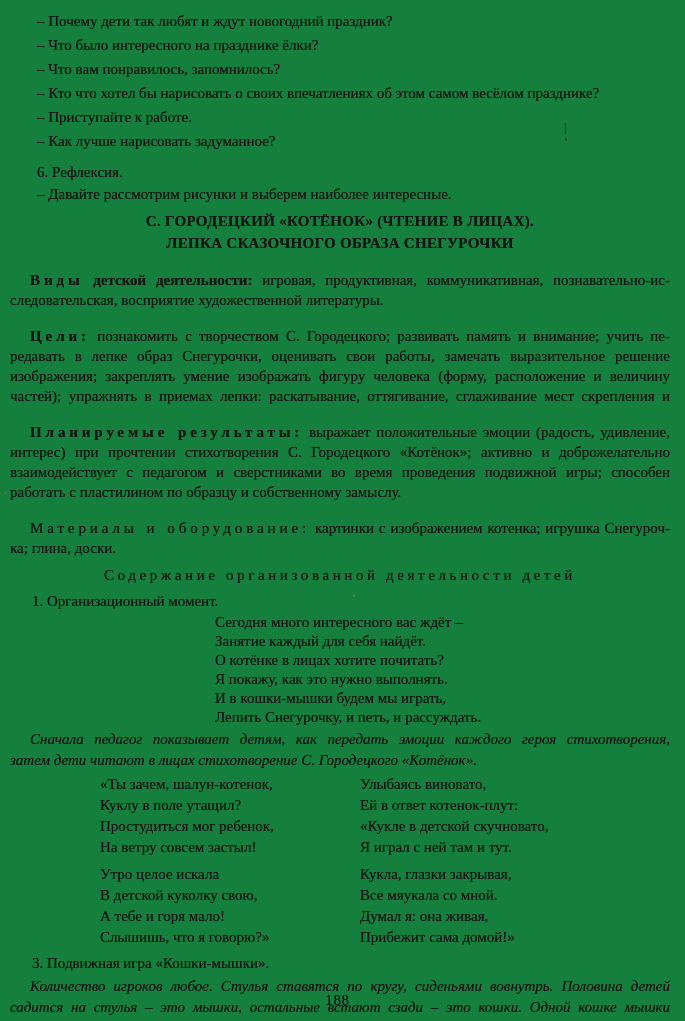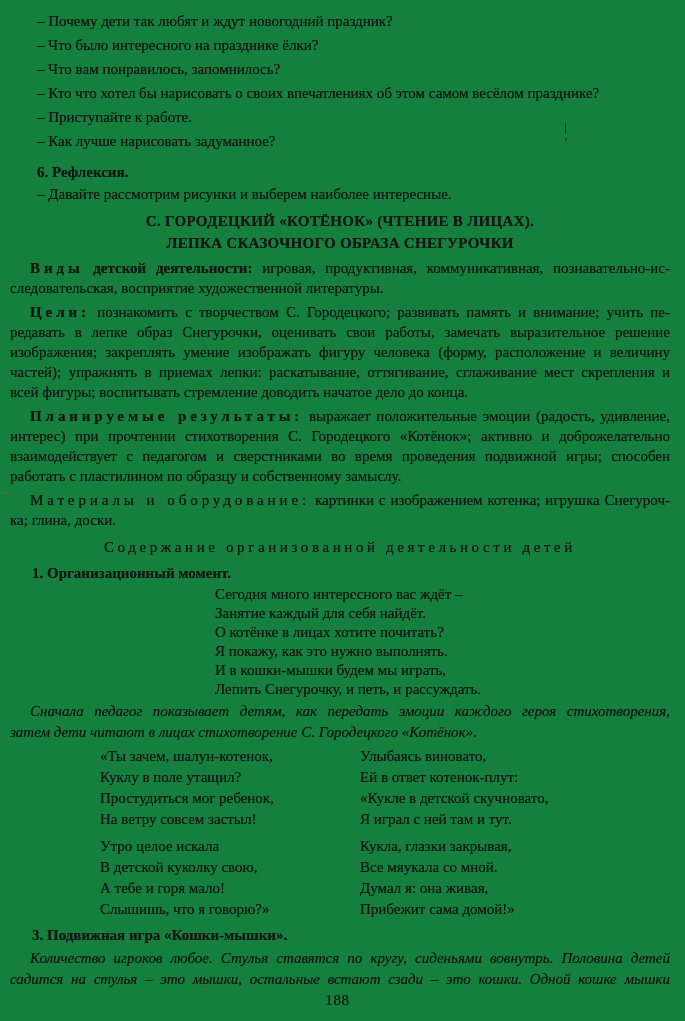--- a/index.html
+++ b/index.html
@@ -13,28 +13,28 @@
     overflow:hidden;
     font-family:"Liberation Serif","DejaVu Serif",serif;
     font-size:15px;
     color:#161616;
     text-shadow:0 0 .45px rgba(10,10,10,.75);
   }
   
   .qlist{margin-left:27px;}
   .qline{line-height:24px;white-space:nowrap;}
   
-  .hnum{font-weight:bold;line-height:24px;}
+  .hnum{font-weight:normal;line-height:24px;}
   .hnum.h6{margin-top:7px;margin-left:27px;}
   .hnum.body-ind{text-indent:22px;line-height:22px;}
   .refl{margin-left:27px;line-height:20px;}
   
   .title{margin-top:6px;text-align:center;font-weight:bold;line-height:22px;letter-spacing:.02em;}
   
-  .para{margin-top:4px;}
+  .para{margin-top:16px;}
   .jline{
     text-align:justify;
     -moz-text-align-last:justify;
     text-align-last:justify;
     line-height:20px;
   }
   .jline.first{text-indent:20px;}
   .cont .jline.last{text-align-last:left;}
   .all-just .jline.last{text-align-last:justify;}
   .lead{font-weight:bold;}
@@ -102,21 +102,20 @@
         <div class="jline last">следовательская, восприятие художественной литературы.</div>
       </div>
   </div>
 
   <div class="para">
     <div class="jline first"><span class="lead sp">Цели:</span><span> познакомить с творчеством С. Городецкого; развивать память и внимание; учить пе-</span></div>
     <div class="cont">
         <div class="jline">редавать в лепке образ Снегурочки, оценивать свои работы, замечать выразительное решение</div>
         <div class="jline">изображения; закреплять умение изображать фигуру человека (форму, расположение и величину</div>
         <div class="jline">частей); упражнять в приемах лепки: раскатывание, оттягивание, сглаживание мест скрепления и</div>
-        <div class="jline last">всей фигуры; воспитывать стремление доводить начатое дело до конца.</div>
       </div>
   </div>
 
   <div class="para">
     <div class="jline first"><span class="lead sp">Планируемые результаты:</span><span> выражает положительные эмоции (радость, удивление,</span></div>
     <div class="cont">
         <div class="jline">интерес) при прочтении стихотворения С. Городецкого «Котёнок»; активно и доброжелательно</div>
         <div class="jline">взаимодействует с педагогом и сверстниками во время проведения подвижной игры; способен</div>
         <div class="jline last">работать с пластилином по образцу и собственному замыслу.</div>
       </div>

